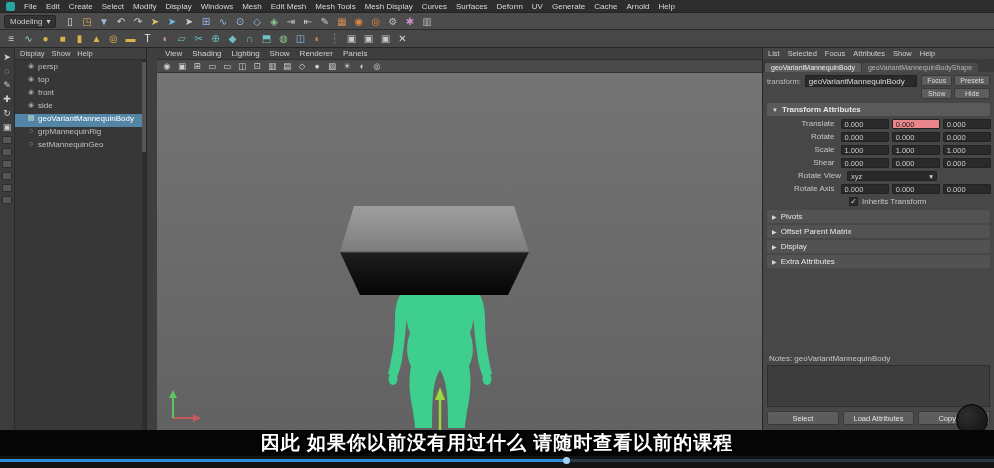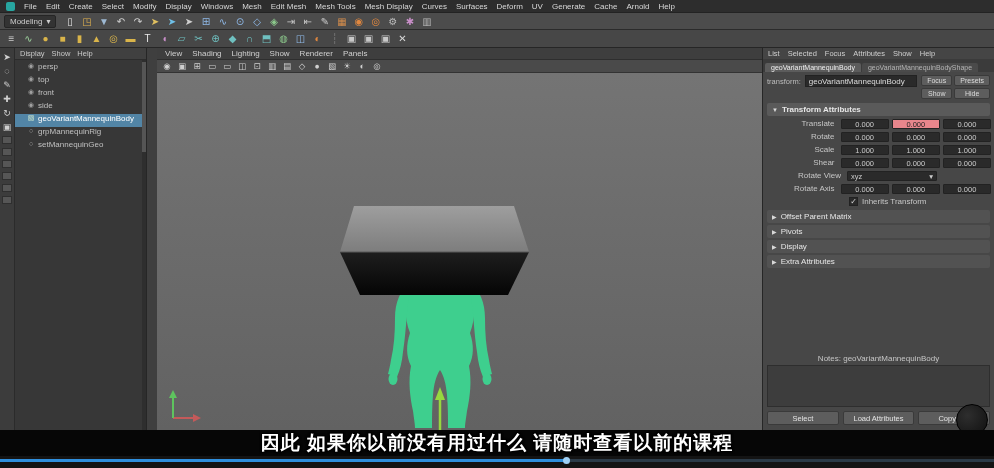--- a/index.html
+++ b/index.html
@@ -50,26 +50,26 @@
   #ae-name { display:flex; padding:3px 4px 2px 4px; gap:4px; align-items:flex-start; }
   .ae-field { background:#2a2a2a; border:1px solid #222; height:12px; font-size:8px; color:#ddd; padding:0 3px; line-height:11px; flex:1; white-space:nowrap; overflow:hidden; }
   .ae-typelabel { font-size:7.5px; color:#bdbdbd; line-height:13px; }
   .mini-grid { display:grid; grid-template-columns:auto auto; gap:2px; }
   .mini-btn { background:#5d5d5d; border:1px solid #3a3a3a; border-radius:2px; font-size:7px; color:#ddd; padding:1px 5px; text-align:center; }
   .ae-section { height:13px; background:#5a5a5a; border-radius:2px; margin:2px 4px 1px 4px; display:flex; align-items:center; gap:4px; padding:0 5px; font-size:8px; color:#e6e6e6; font-weight:bold; flex:0 0 auto; }
   .ae-collapsed { background:#525252; font-weight:normal; }
   .sec-arrow { font-size:6px; color:#d8d8d8; }
   .ae-row { height:13px; display:flex; align-items:center; padding-left:4px; flex:0 0 auto; }
   .ae-label { width:80px; text-align:right; font-size:8px; color:#c6c6c6; padding-right:6px; white-space:nowrap; }
-  .ae-cell { width:52px; height:10px; background:#2a2a2a; border:1px solid #222; border-radius:1px; margin-right:3px; font-size:7.5px; color:#ccc; padding:0 3px; line-height:9px;text-align:center; }
+  .ae-cell { width:52px; height:10px; background:#2a2a2a; border:1px solid #222; border-radius:1px; margin-right:3px; font-size:7.5px; color:#ccc; padding:0 3px; line-height:9px; }
   .ae-cell.pink { background:var(--highlight_field); color:#222; }
   .ae-select { width:90px; height:10px; background:#2a2a2a; border:1px solid #222; border-radius:1px; font-size:7.5px; color:#ccc; padding:0 3px; line-height:9px; display:flex; justify-content:space-between; }
   .cb { width:9px; height:9px; background:#2a2a2a; border:1px solid #222; color:#d6d6d6; font-size:8px; line-height:8px; text-align:center; margin-right:4px; }
   #ae-spacer { flex:1 1 auto; }
-  #ae-notes-label { font-size:8px; color:#c6c6c6; padding:2px 6px;text-align:center; }
+  #ae-notes-label { font-size:8px; color:#c6c6c6; padding:2px 6px; }
   #ae-notes { height:42px; background:#3d3d3d; border:1px solid #2e2e2e; margin:0 4px 4px 4px; flex:0 0 auto; }
   #ae-buttons { display:flex; gap:4px; margin:0 4px 5px 4px; }
   .ae-btn { flex:1; height:14px; background:#5d5d5d; border:1px solid #3a3a3a; border-radius:2px; font-size:7.5px; color:#e4e4e4; display:flex; align-items:center; justify-content:center; white-space:nowrap; }
 
   
   #subtitle-bar { left:0; top:430px; width:994px; height:26px; background:#060606; display:flex; align-items:center; justify-content:center; }
   #subtitle-text { font-size:19px; font-weight:bold; color:#ffffff; letter-spacing:1px; text-shadow:1px 1px 2px #000,-1px -1px 2px #000,1px -1px 2px #000,-1px 1px 2px #000; }
   #player-bar { left:0; top:456px; width:994px; height:12px; background:#141414; }
   #progress-track { position:absolute; left:0; top:3px; width:994px; height:3px; background:#2b3a47; }
   #progress-fill { position:absolute; left:0; top:0; height:3px; background:var(--progress_blue); width:0; }
@@ -371,26 +371,26 @@
     </div>
     <div class="ae-row" style="padding-left:86px;">
       <span class="cb">✓</span>
       <span style="font-size:8px;color:#c6c6c6;">Inherits Transform</span>
     </div>
 
     <div>
 
         <div class="ae-section ae-collapsed">
           <span class="sec-arrow">▶</span>
-          <span>Offset Parent Matrix</span>
+          <span>Pivots</span>
         </div>
 
         <div class="ae-section ae-collapsed">
           <span class="sec-arrow">▶</span>
-          <span>Pivots</span>
+          <span>Offset Parent Matrix</span>
         </div>
 
 
         <div class="ae-section ae-collapsed">
           <span class="sec-arrow">▶</span>
           <span>Display</span>
         </div>
 
 
         <div class="ae-section ae-collapsed">

